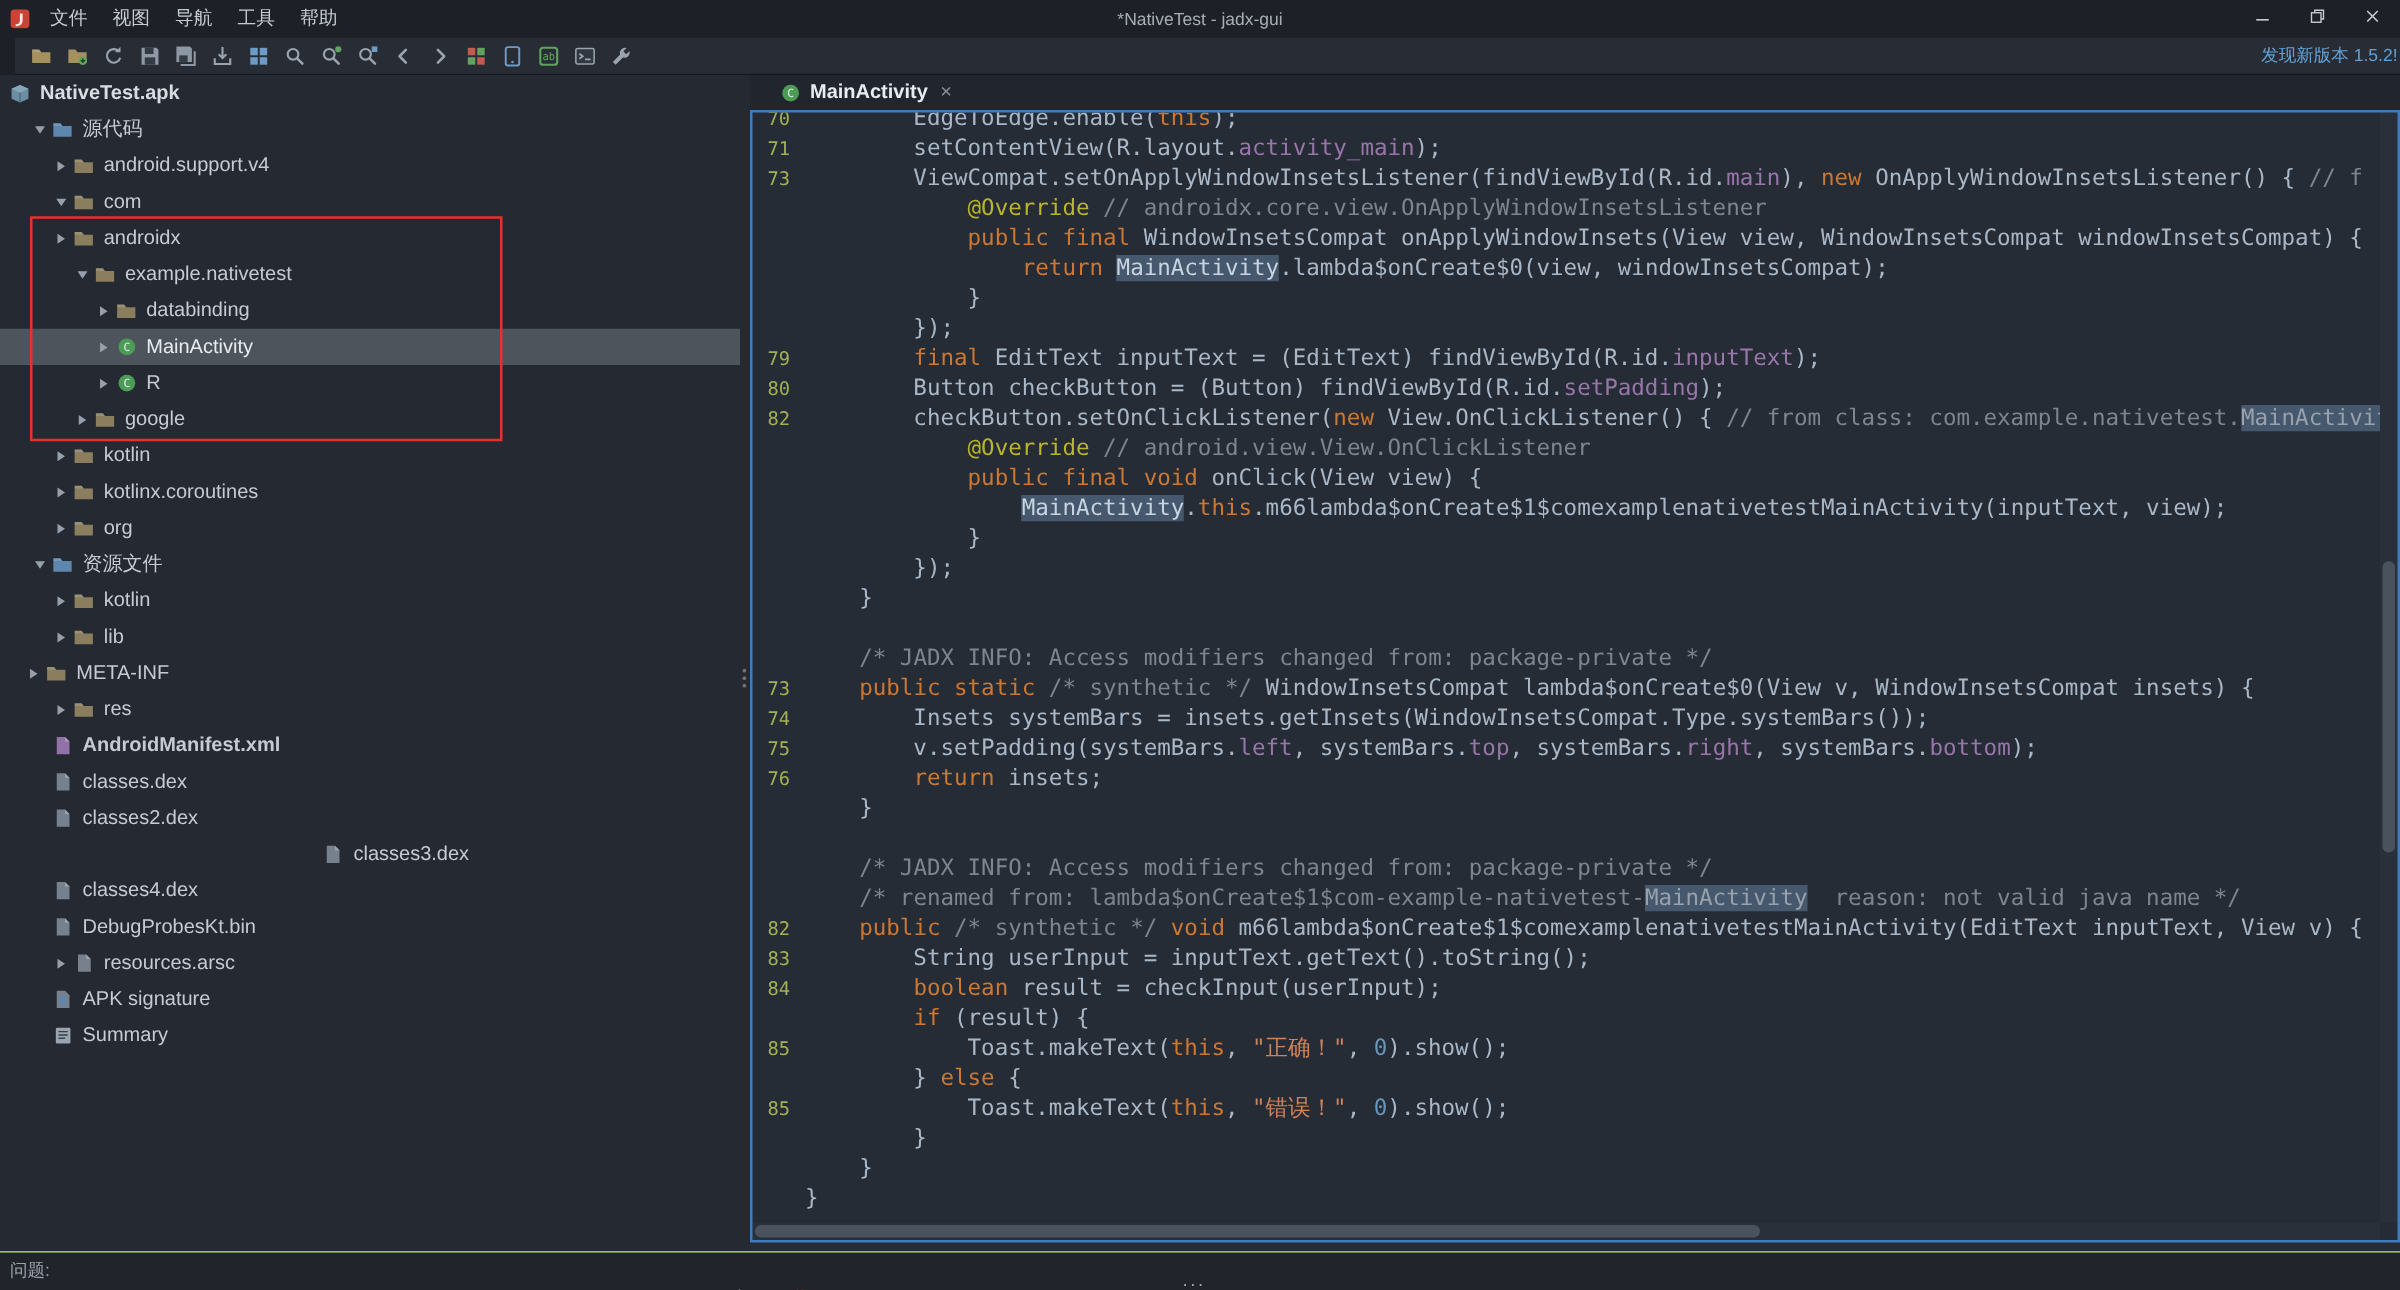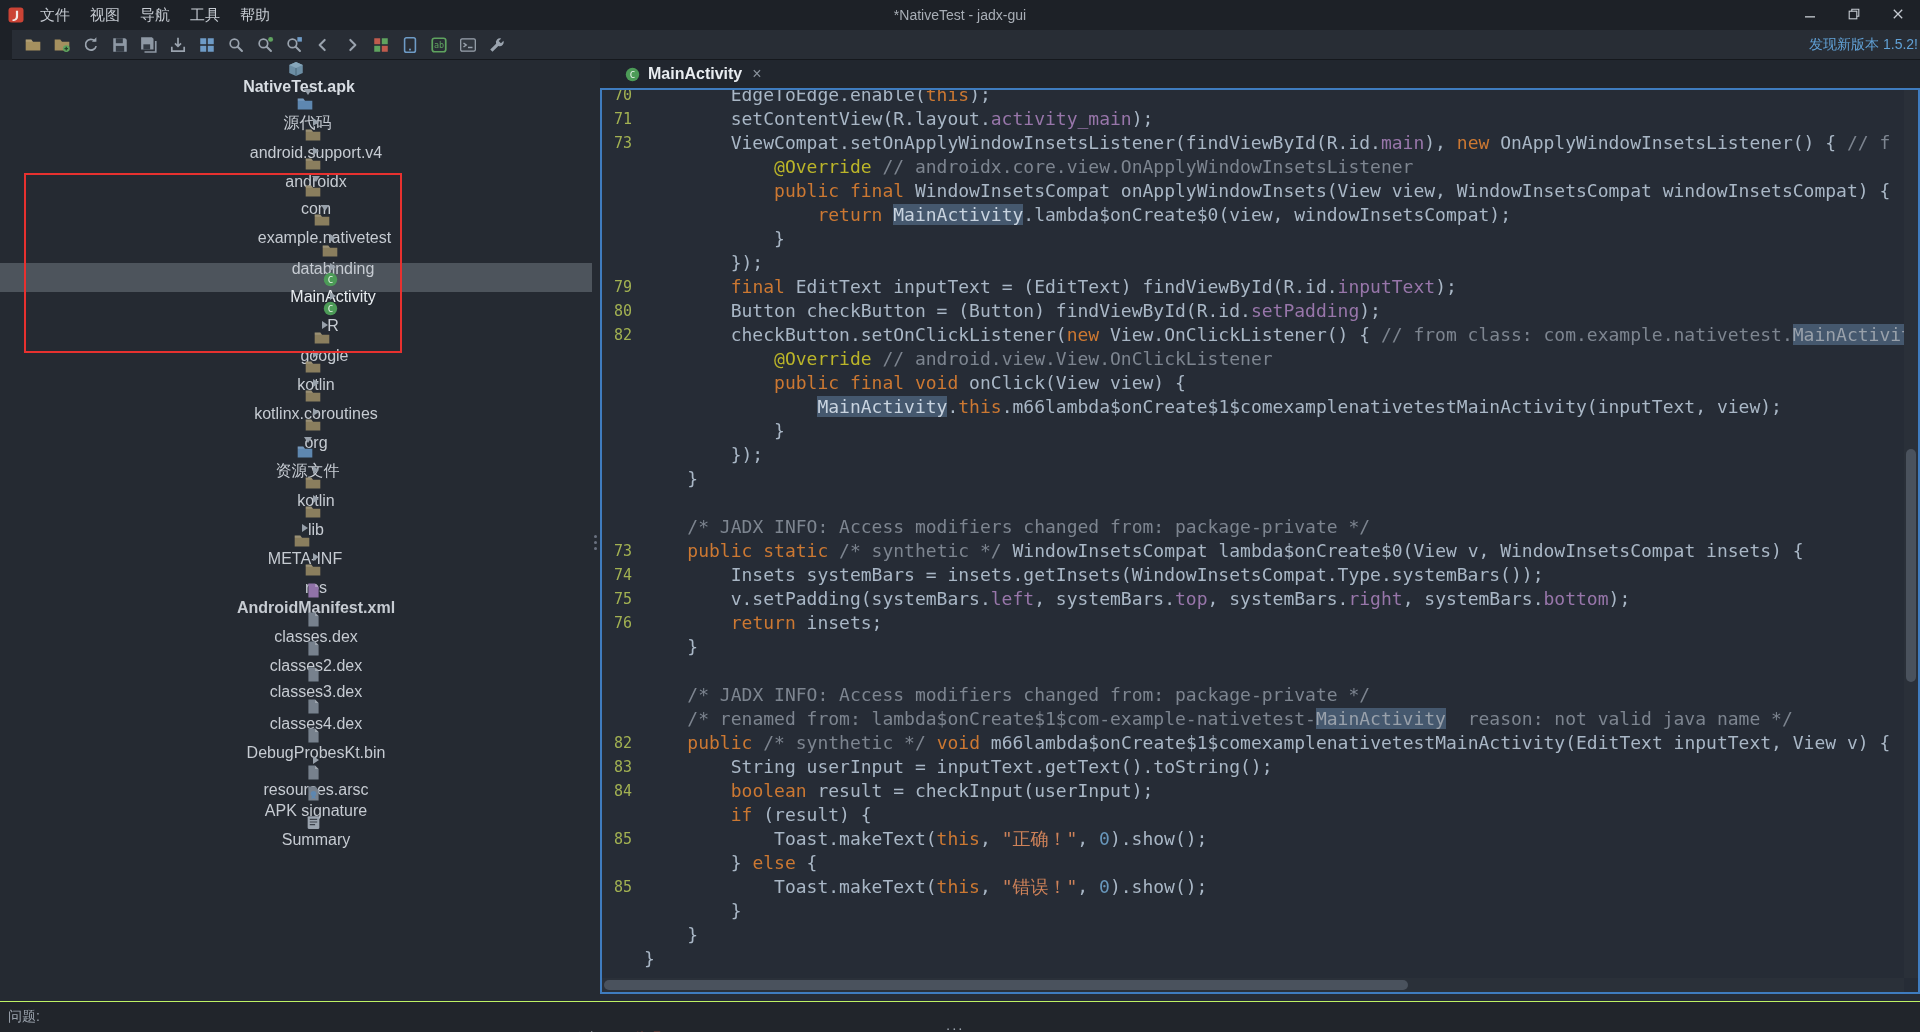--- a/index.html
+++ b/index.html
@@ -17,21 +17,21 @@
   
   .toolbar{position:absolute;top:30px;left:12px;width:100%;height:30px;background:#282D35;
            display:flex;align-items:center;padding-left:6px;box-sizing:border-box;
            border-bottom:1px solid #15181D;z-index:5;}
   .toolbar-buttons{display:flex;align-items:center;}
   .tool-btn{width:29px;height:26px;display:flex;align-items:center;justify-content:center;border-radius:3px;}
   .tool-btn span{display:inline-flex;}
   .update-link{margin-left:auto;padding-right:14px;font-size:14px;color:var(--update-link);cursor:pointer;}
   
   .tree{position:absolute;left:0;top:60px;width:592px;bottom:30px;background:#252A32;overflow:hidden;z-index:1;}
-  .tree-row{height:29px;display:flex;align-items:center;font-size:16px;color:#C6CBD2;white-space:nowrap;box-sizing:border-box;flex-direction:column;}
+  .tree-row{height:29px;display:flex;align-items:center;font-size:16px;color:#C6CBD2;white-space:nowrap;box-sizing:border-box;}
   .tree-row.selected{background:#4D545C;color:#E8ECF0;}
   .tree-row.root-label .tree-label{font-weight:bold;color:#D8DDE3;}
   .chev{width:17px;flex:none;display:flex;align-items:center;justify-content:center;}
   .chev-right{width:0;height:0;border-left:6px solid #97A0AA;border-top:4.5px solid transparent;border-bottom:4.5px solid transparent;}
   .chev-down{width:0;height:0;border-top:6px solid #97A0AA;border-left:4.5px solid transparent;border-right:4.5px solid transparent;}
   .tree-icon{width:20px;flex:none;display:flex;align-items:center;justify-content:center;margin-right:6px;}
   
   .splitter{position:absolute;left:592px;top:60px;width:8px;bottom:30px;background:#252A32;z-index:2;cursor:col-resize;}
   .grip{position:absolute;left:2px;top:475px;display:flex;flex-direction:column;gap:3px;}
   .grip i{width:3px;height:3px;border-radius:50%;background:#6A7280;display:block;}
@@ -291,41 +291,41 @@
       <span class="tree-icon">
         <svg width="18" height="18" viewBox="0 0 16 16">
           <path d="M1.5 3.2h5l1.5 1.9h6.5v7.7h-13z" fill="#8A7E5E"></path>
           <path d="M1.5 3.2h5l1.5 1.9h-6.5z" fill="rgba(255,255,255,.14)"></path>
         </svg>
       </span>
       <span class="tree-label">android.support.v4</span>
     </div>
     <div class="tree-row" style="padding-left: 40px;">
       <span class="chev">
+        <i class="chev-down"></i>
+      </span>
+      <span class="tree-icon">
+        <svg width="18" height="18" viewBox="0 0 16 16">
+          <path d="M1.5 3.2h5l1.5 1.9h6.5v7.7h-13z" fill="#8A7E5E"></path>
+          <path d="M1.5 3.2h5l1.5 1.9h-6.5z" fill="rgba(255,255,255,.14)"></path>
+        </svg>
+      </span>
+      <span class="tree-label">com</span>
+    </div>
+    <div class="tree-row" style="padding-left: 40px;">
+      <span class="chev">
         <i class="chev-right"></i>
       </span>
       <span class="tree-icon">
         <svg width="18" height="18" viewBox="0 0 16 16">
           <path d="M1.5 3.2h5l1.5 1.9h6.5v7.7h-13z" fill="#8A7E5E"></path>
           <path d="M1.5 3.2h5l1.5 1.9h-6.5z" fill="rgba(255,255,255,.14)"></path>
         </svg>
       </span>
       <span class="tree-label">androidx</span>
-    </div>
-    <div class="tree-row" style="padding-left: 40px;">
-      <span class="chev">
-        <i class="chev-down"></i>
-      </span>
-      <span class="tree-icon">
-        <svg width="18" height="18" viewBox="0 0 16 16">
-          <path d="M1.5 3.2h5l1.5 1.9h6.5v7.7h-13z" fill="#8A7E5E"></path>
-          <path d="M1.5 3.2h5l1.5 1.9h-6.5z" fill="rgba(255,255,255,.14)"></path>
-        </svg>
-      </span>
-      <span class="tree-label">com</span>
     </div>
     <div class="tree-row" style="padding-left: 57px;">
       <span class="chev">
         <i class="chev-down"></i>
       </span>
       <span class="tree-icon">
         <svg width="18" height="18" viewBox="0 0 16 16">
           <path d="M1.5 3.2h5l1.5 1.9h6.5v7.7h-13z" fill="#8A7E5E"></path>
           <path d="M1.5 3.2h5l1.5 1.9h-6.5z" fill="rgba(255,255,255,.14)"></path>
         </svg>

